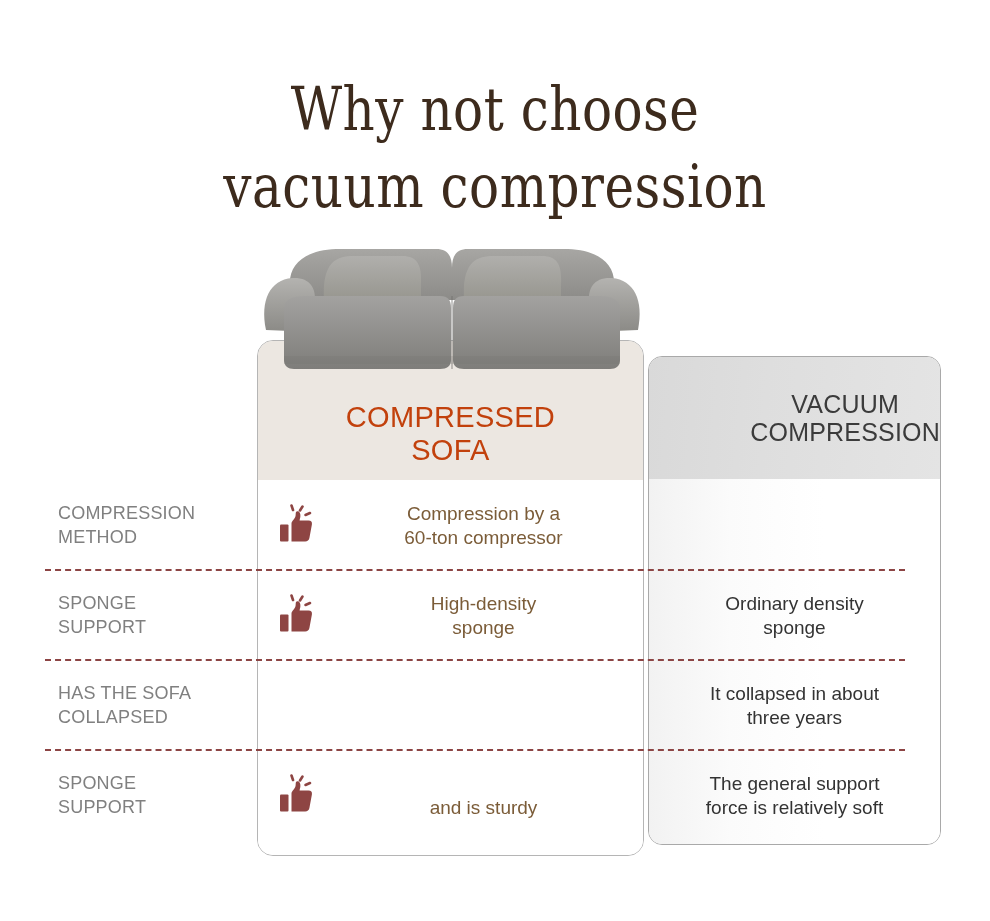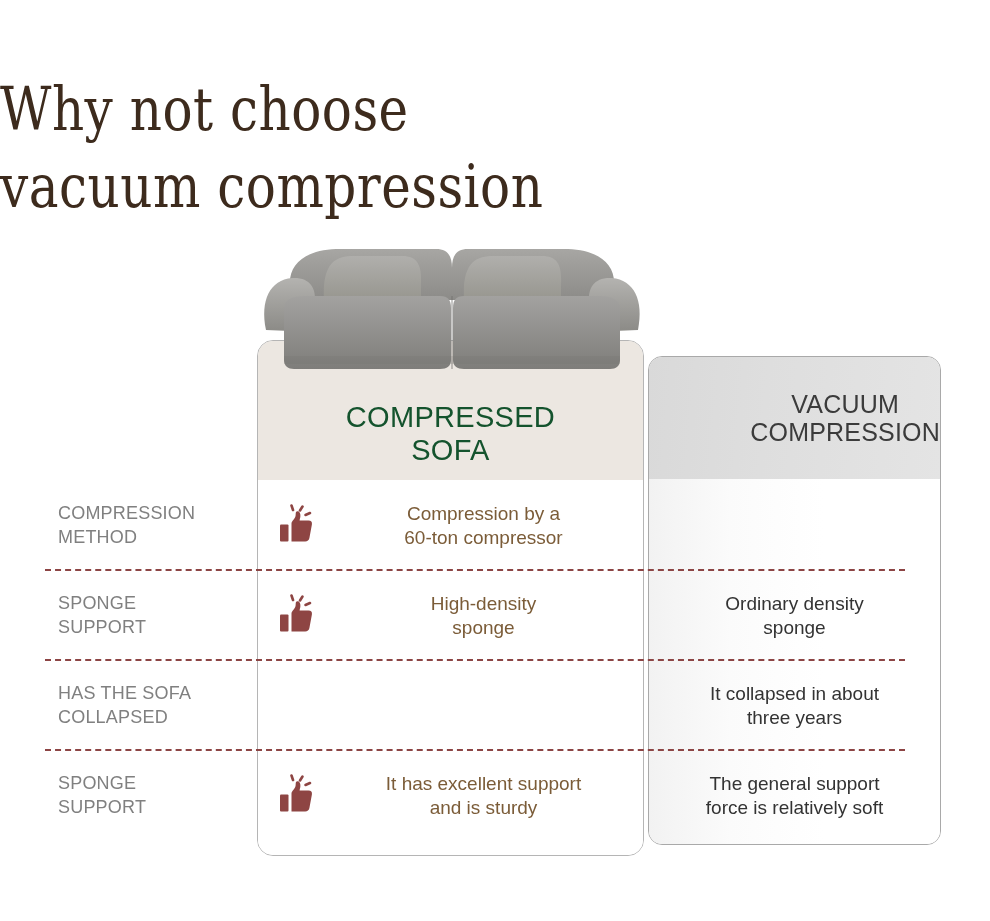--- a/index.html
+++ b/index.html
@@ -15,20 +15,21 @@
     font-family: "Liberation Sans", sans-serif;
     -webkit-font-smoothing: antialiased;
   }
 
   
   #title-block {
     position: absolute;
     top: 76px;
     left: 0;
     width: 990px;
+    text-align: center;
     color: #3b2a1d;
     font-family: "DejaVu Serif", "Liberation Serif", serif;
     line-height: 1.18;
     letter-spacing: 0.5px;
   }
   .title-line {
     display: block;
     font-weight: 400;
     font-size: 50px;
     transform: scaleY(1.18);
@@ -98,21 +99,21 @@
     height: 375px;
     background: #ffffff;
   }
 
   .col-title {
     text-align: center;
     line-height: 1.12;
     font-weight: 400;
   }
   #card-left .col-title {
-    color: #14532d;
+    color: #c2410c;
     font-size: 29px;
     letter-spacing: 0.3px;
   }
   #card-right .col-title {
     color: #3b3b3b;
     font-size: 25px;
     letter-spacing: 0.2px;
   }
 
   
@@ -361,21 +362,21 @@
             <g stroke="#8e4543" stroke-width="2.6" stroke-linecap="round">
               <line x1="16" y1="6" x2="14.5" y2="1.5"></line>
               <line x1="23" y1="6.5" x2="25.5" y2="2.5"></line>
               <line x1="28.5" y1="11" x2="33" y2="9"></line>
             </g>
             <rect x="3" y="20.5" width="8.5" height="17" rx="1" fill="#8e4543"></rect>
             <path d="M14.5 37.5 L14.5 19.5 C14.5 16.5 18 15.6 18.6 11.4 C18.9 9.2 18.4 7.6 20.2 7.3 C22.4 7 23.6 9.2 23.4 12 C23.3 14 22.6 15.4 22.6 16.6 L31.6 16.6 C34 16.6 35.4 18.3 34.9 20.4 L32.4 34 C32 36.3 30.4 37.5 28.2 37.5 Z" fill="#8e4543"></path>
           </svg>
         </span>
         <span class="ctext">
-          <span>It has excellent support</span><br>
+          <br>
           <span>and is sturdy</span>
         </span>
       </div>
       <div class="cell-right">
         <span class="ctext">
           <span>The general support</span><br>
           <span>force is relatively soft</span>
         </span>
       </div>
 

